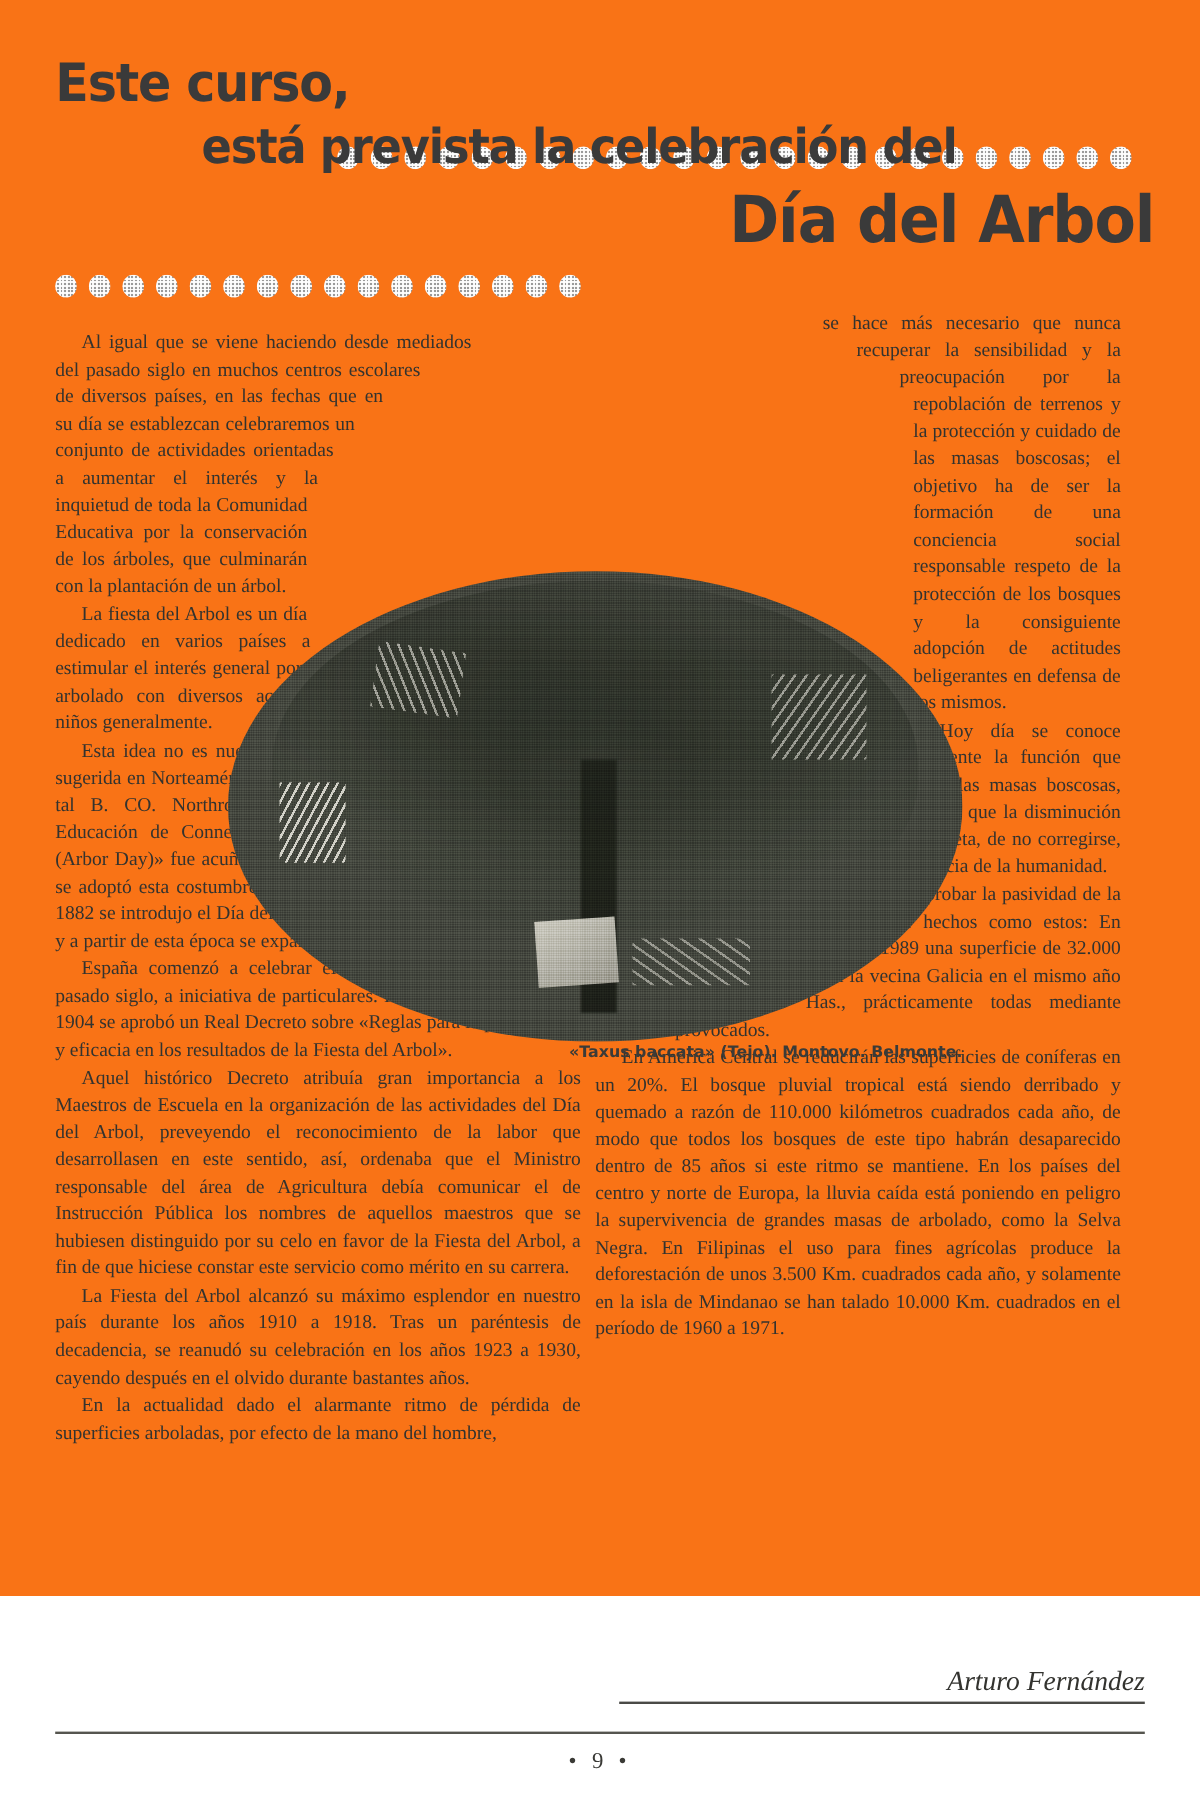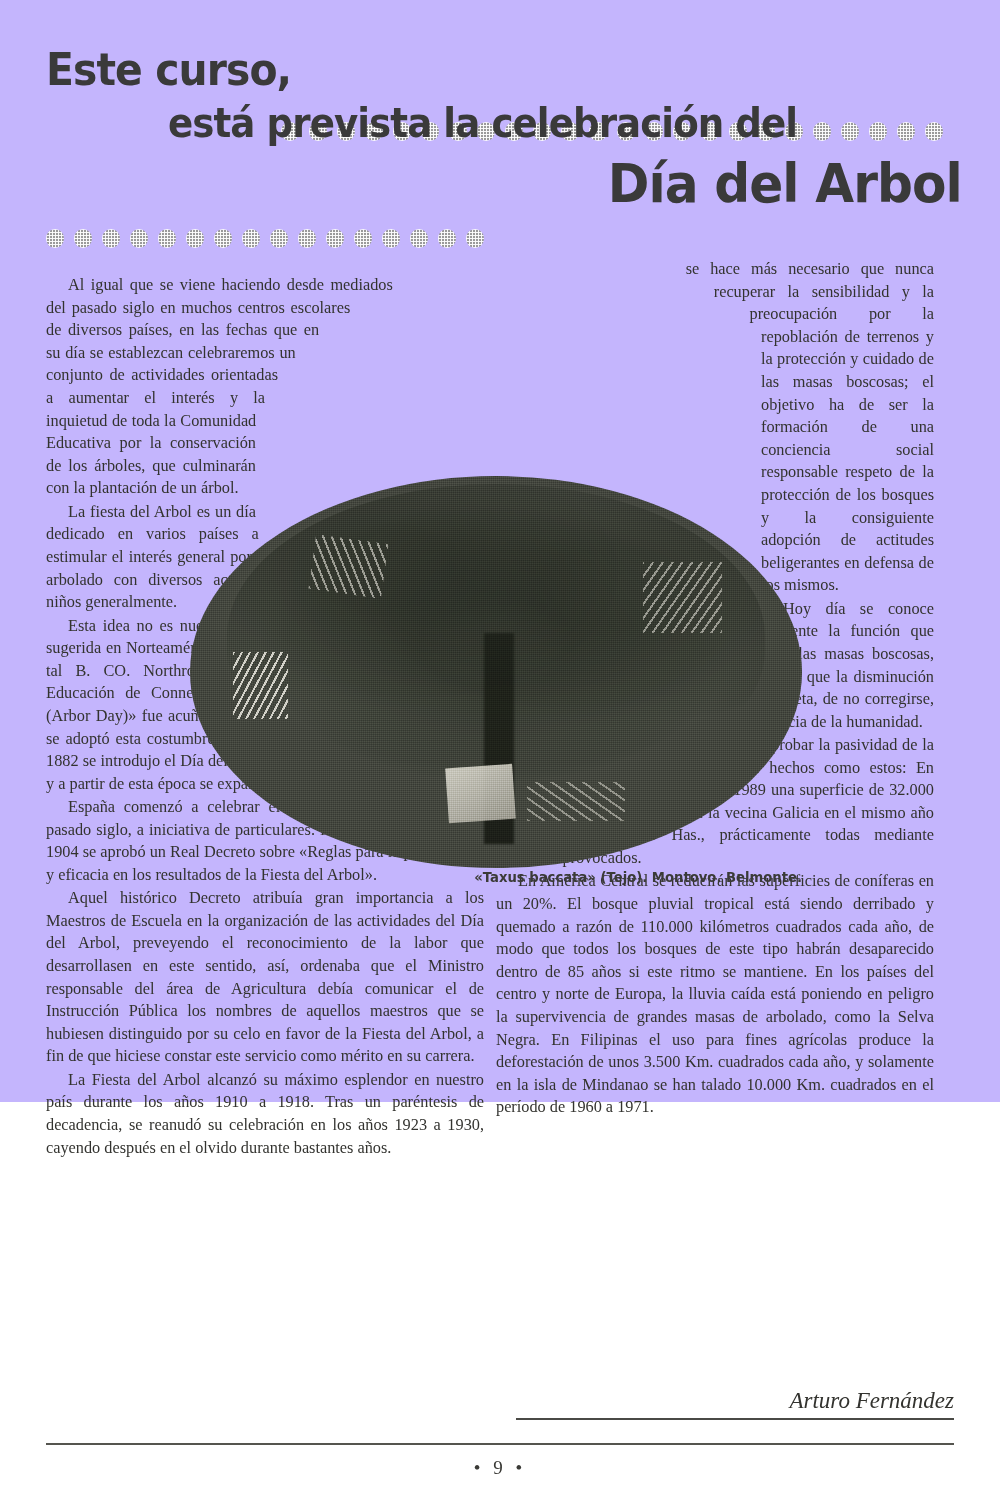--- a/index.html
+++ b/index.html
@@ -11,22 +11,22 @@
     width: 1000px;
     height: 1510px;
     position: relative;
     font-family: "Liberation Serif", serif;
     overflow: hidden;
   }
   .page {
     position: absolute;
     left: 0; top: 0;
     width: 1000px;
-    height: 1102px;
-    background: #c4b5fd;
+    height: 1330px;
+    background: #f97316;
   }
 
   
   .masthead {
     position: absolute;
     left: 0; top: 44px;
     width: 1000px;
     height: 180px;
   }
   .title-line {
@@ -324,20 +324,21 @@
   <div class="article">
 
     <div class="col col-left">
       <div class="spacer-left"></div>
       <p>Al igual que se viene haciendo desde mediados del pasado siglo en muchos centros escolares de diversos países, en las fechas que en su día se establezcan celebraremos un conjunto de actividades orientadas a aumentar el interés y la inquietud de toda la Comunidad Educativa por la conservación de los árboles, que culminarán con la plantación de un árbol.</p>
       <p>La fiesta del Arbol es un día dedicado en varios países a estimular el interés general por el arbolado con diversos actos, por niños generalmente.</p>
       <p>Esta idea no es nueva, parece que fue sugerida en Norteamérica en el año 1865 por un tal B. CO. Northrop, secretario de la Junta de Educación de Connecticut. La denominación «Día del Arbol (Arbor Day)» fue acuñada por J. S. Morton, bajo cuyos auspicios se adoptó esta costumbre en Nebrasca en el año 1872. En el año 1882 se introdujo el Día del Arbol en las escuelas públicas de Ohio y a partir de esta época se expandió por muchos países.</p>
       <p>España comenzó a celebrar el Día del Arbol a finales del pasado siglo, a iniciativa de particulares. Posteriormente en el año 1904 se aprobó un Real Decreto sobre «Reglas para la propagación y eficacia en los resultados de la Fiesta del Arbol».</p>
       <p>Aquel histórico Decreto atribuía gran importancia a los Maestros de Escuela en la organización de las actividades del Día del Arbol, preveyendo el reconocimiento de la labor que desarrollasen en este sentido, así, ordenaba que el Ministro responsable del área de Agricultura debía comunicar el de Instrucción Pública los nombres de aquellos maestros que se hubiesen distinguido por su celo en favor de la Fiesta del Arbol, a fin de que hiciese constar este servicio como mérito en su carrera.</p>
       <p>La Fiesta del Arbol alcanzó su máximo esplendor en nuestro país durante los años 1910 a 1918. Tras un paréntesis de decadencia, se reanudó su celebración en los años 1923 a 1930, cayendo después en el olvido durante bastantes años.</p>
+      <p>En la actualidad dado el alarmante ritmo de pérdida de superficies arboladas, por efecto de la mano del hombre,</p>
     </div>
 
     <div class="col col-right">
       <div class="spacer-right"></div>
       <p>se hace más necesario que nunca recuperar la sensibilidad y la preocupación por la repoblación de terrenos y la protección y cuidado de las masas boscosas; el objetivo ha de ser la formación de una conciencia social responsable respeto de la protección de los bosques y la consiguiente adopción de actitudes beligerantes en defensa de los mismos.</p>
       <p>Hoy día se conoce claramente la función que desempeñan las masas boscosas, así como el hecho de que la disminución que están sufriendo en todo el planeta, de no corregirse, pondrá en grave peligro la propia supervivencia de la humanidad.</p>
       <p>Siendo esto así, resulta alarmante comprobar la pasividad de la gran mayoría de los ciudadanos ante hechos como estos: En Asturias se han quemado en el año 1989 una superficie de 32.000 Has. gran parte de arboleda; en la vecina Galicia en el mismo año se quemaron 187.000 Has., prácticamente todas mediante incendios provocados.</p>
       <p>En América Central se reducirán las superficies de coníferas en un 20%. El bosque pluvial tropical está siendo derribado y quemado a razón de 110.000 kilómetros cuadrados cada año, de modo que todos los bosques de este tipo habrán desaparecido dentro de 85 años si este ritmo se mantiene. En los países del centro y norte de Europa, la lluvia caída está poniendo en peligro la supervivencia de grandes masas de arbolado, como la Selva Negra. En Filipinas el uso para fines agrícolas produce la deforestación de unos 3.500 Km. cuadrados cada año, y solamente en la isla de Mindanao se han talado 10.000 Km. cuadrados en el período de 1960 a 1971.</p>
     </div>
   </div>

